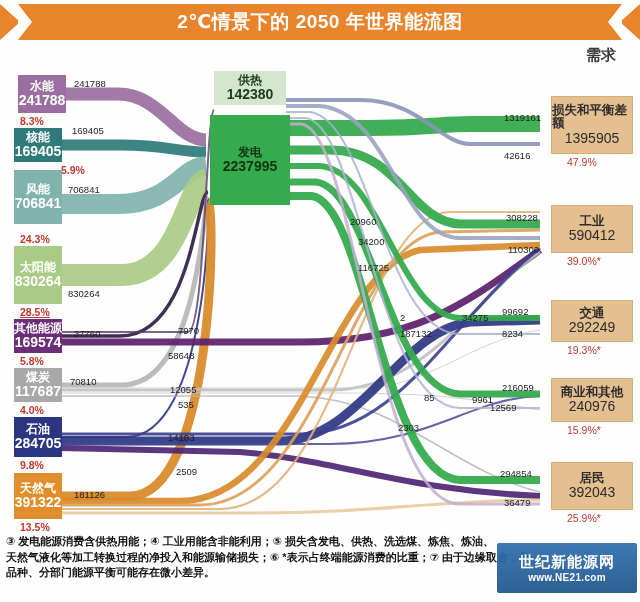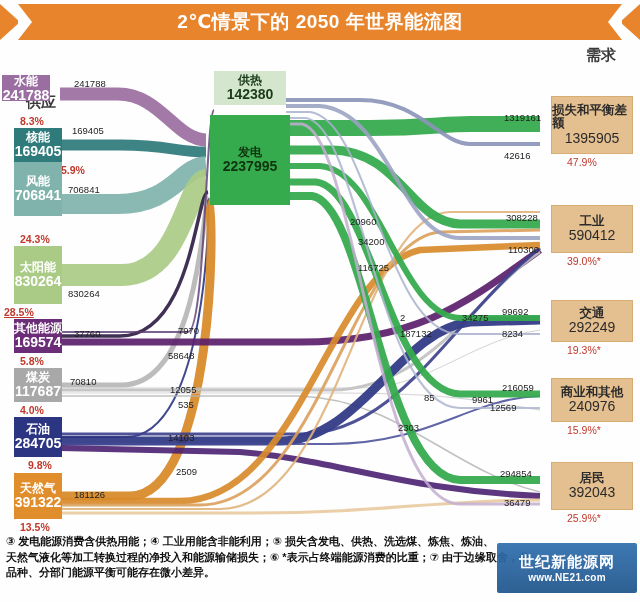--- a/index.html
+++ b/index.html
@@ -133,55 +133,55 @@
 
       <path d="M286,118 L306,118 C360,126 378,408 460,408 L540,408" stroke="#aeb6d0" stroke-width="2.2" opacity=".85"></path>
 
       <path d="M290,196 L312,196 C366,204 384,478 460,480 L540,480" stroke="#36ab4e" stroke-width="8" opacity=".95"></path>
 
       <path d="M286,124 L302,124 C356,134 374,504 460,504 L540,504" stroke="#c3aed0" stroke-width="3" opacity=".85"></path>
     </g>
   </svg>
 
   <div id="supply-layer">
-      <div class="node" style="left: 2px; top: 75px; width: 48px; height: 26px; background: rgb(154, 110, 160); color: rgb(255, 255, 255); justify-content: space-between;">
+      <div class="node" style="left: 18px; top: 75px; width: 48px; height: 38px; background: rgb(154, 110, 160); color: rgb(255, 255, 255);">
         <div class="nm">水能</div>
         <div class="nv">241788</div>
       </div>
       <div class="pct" style="left: 20px; top: 115px;">8.3%</div>
       <div class="node" style="left: 14px; top: 128px; width: 48px; height: 34px; background: rgb(47, 122, 122); color: rgb(255, 255, 255);">
         <div class="nm">核能</div>
         <div class="nv">169405</div>
       </div>
       <div class="pct" style="left: 20px; top: 164px; padding-left: 41px;">5.9%</div>
-      <div class="node" style="left: 14px; top: 162px; width: 48px; height: 54px; background: rgb(127, 179, 171); color: rgb(255, 255, 255);">
+      <div class="node" style="left: 14px; top: 170px; width: 48px; height: 54px; background: rgb(127, 179, 171); color: rgb(255, 255, 255);">
         <div class="nm">风能</div>
         <div class="nv">706841</div>
       </div>
       <div class="pct" style="left: 20px; top: 233px;">24.3%</div>
       <div class="node" style="left: 14px; top: 246px; width: 48px; height: 58px; background: rgb(170, 203, 134); color: rgb(255, 255, 255);">
         <div class="nm">太阳能</div>
         <div class="nv">830264</div>
       </div>
-      <div class="pct" style="left: 4px; top: 306px; text-decoration: underline;">28.5%</div>
+      <div class="pct" style="left: 20px; top: 306px; text-decoration: underline;">28.5%</div>
       <div class="node" style="left: 14px; top: 319px; width: 48px; height: 34px; background: rgb(107, 45, 120); color: rgb(255, 255, 255);">
         <div class="nm">其他能源</div>
         <div class="nv">169574</div>
       </div>
       <div class="pct" style="left: 20px; top: 355px;">5.8%</div>
       <div class="node" style="left: 14px; top: 368px; width: 48px; height: 34px; background: rgb(168, 168, 168); color: rgb(255, 255, 255);">
         <div class="nm">煤炭</div>
         <div class="nv">117687</div>
       </div>
       <div class="pct" style="left: 20px; top: 404px;">4.0%</div>
       <div class="node" style="left: 14px; top: 417px; width: 48px; height: 40px; background: rgb(44, 53, 130); color: rgb(255, 255, 255);">
         <div class="nm">石油</div>
         <div class="nv">284705</div>
       </div>
-      <div class="pct" style="left: 20px; top: 459px; margin-left: 8px;">9.8%</div>
+      <div class="pct" style="left: 20px; top: 459px;">9.8%</div>
       <div class="node" style="left: 14px; top: 473px; width: 48px; height: 46px; background: rgb(224, 141, 43); color: rgb(255, 255, 255);">
         <div class="nm">天然气</div>
         <div class="nv">391322</div>
       </div>
       <div class="pct" style="left: 20px; top: 521px;">13.5%</div>
     </div>
   <div id="center-layer">
       <div class="node" style="left: 214px; top: 71px; width: 72px; height: 34px; background: rgb(212, 230, 205); color: rgb(26, 58, 26);">
         <div class="nm">供热</div>
         <div class="nv">142380</div>

